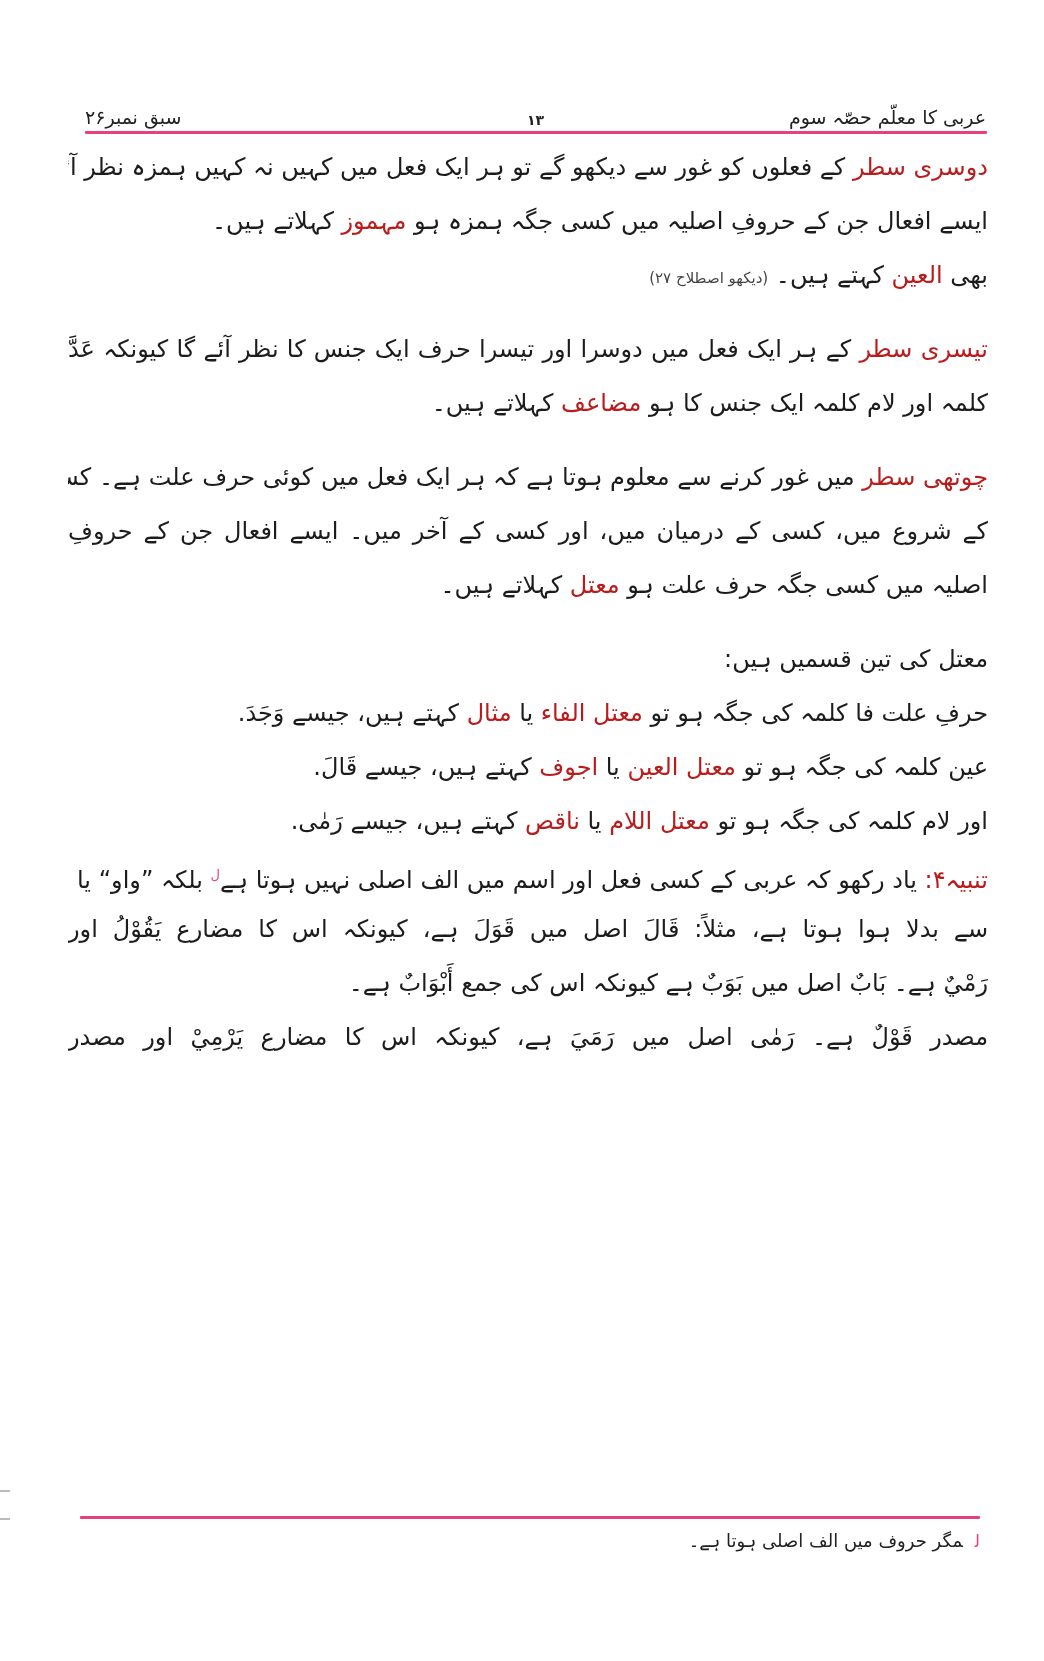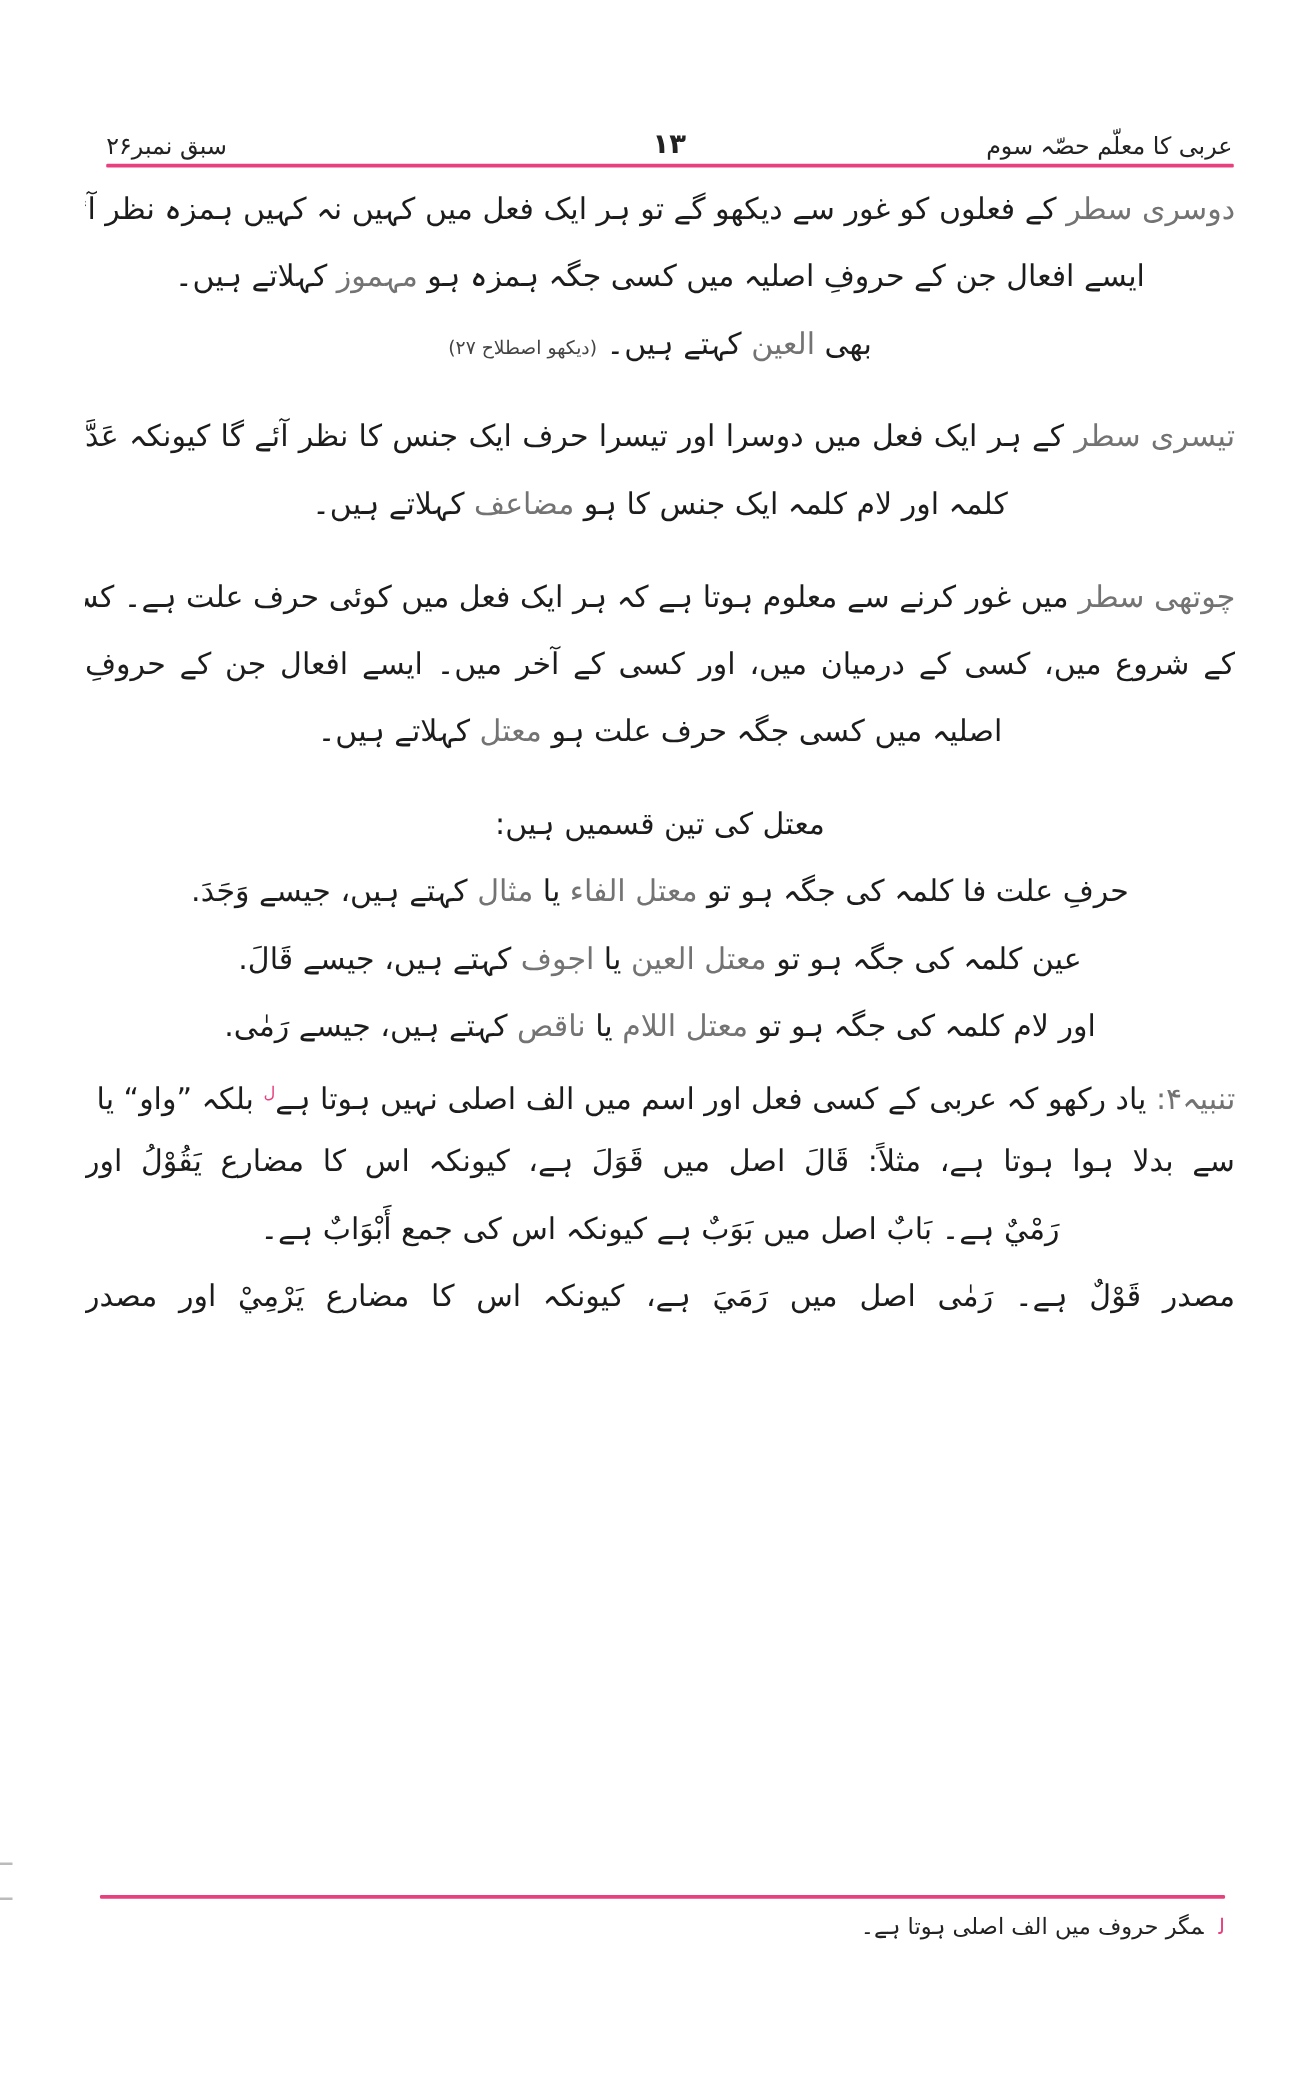--- a/index.html
+++ b/index.html
@@ -29,21 +29,21 @@
       display: flex;
       justify-content: space-between;
       align-items: flex-end;
       font-size: 19px;
       color: #222;
     }
     .header .page-num {
       position: absolute;
       left: 0; right: 0;
       text-align: center;
-      font-size: 22px;
+      font-size: 14px;
       font-weight: bold;
       letter-spacing: 1px;
     }
     .rule {
       position: absolute;
       height: 3px;
       background: #e8407e;
       border-radius: 1px;
     }
     .rule.top { left: 85px; width: 902px; top: 131px; }
@@ -57,28 +57,28 @@
       direction: rtl;
       text-align: justify;
       font-size: 24px;
       line-height: 54px;
     }
     .line {
       display: block;
       height: 54px;
       white-space: nowrap;
       overflow: hidden;
-      text-align: center;
+      text-align: right;
     }
     .line.justify {
       text-align: justify;
       text-align-last: justify;
     }
     .gap { height: 20px; display: block; }
-    .pink { color: #737373; }
+    .pink { color: #b91c1c; }
     .note-small { font-size: 15px; color: #444; }
     .sup { font-size: 13px; vertical-align: super; color: #e8407e; }
 
     .footnote {
       position: absolute;
       right: 64px;
       top: 1530px;
       direction: rtl;
       font-size: 18px;
       color: #222;

